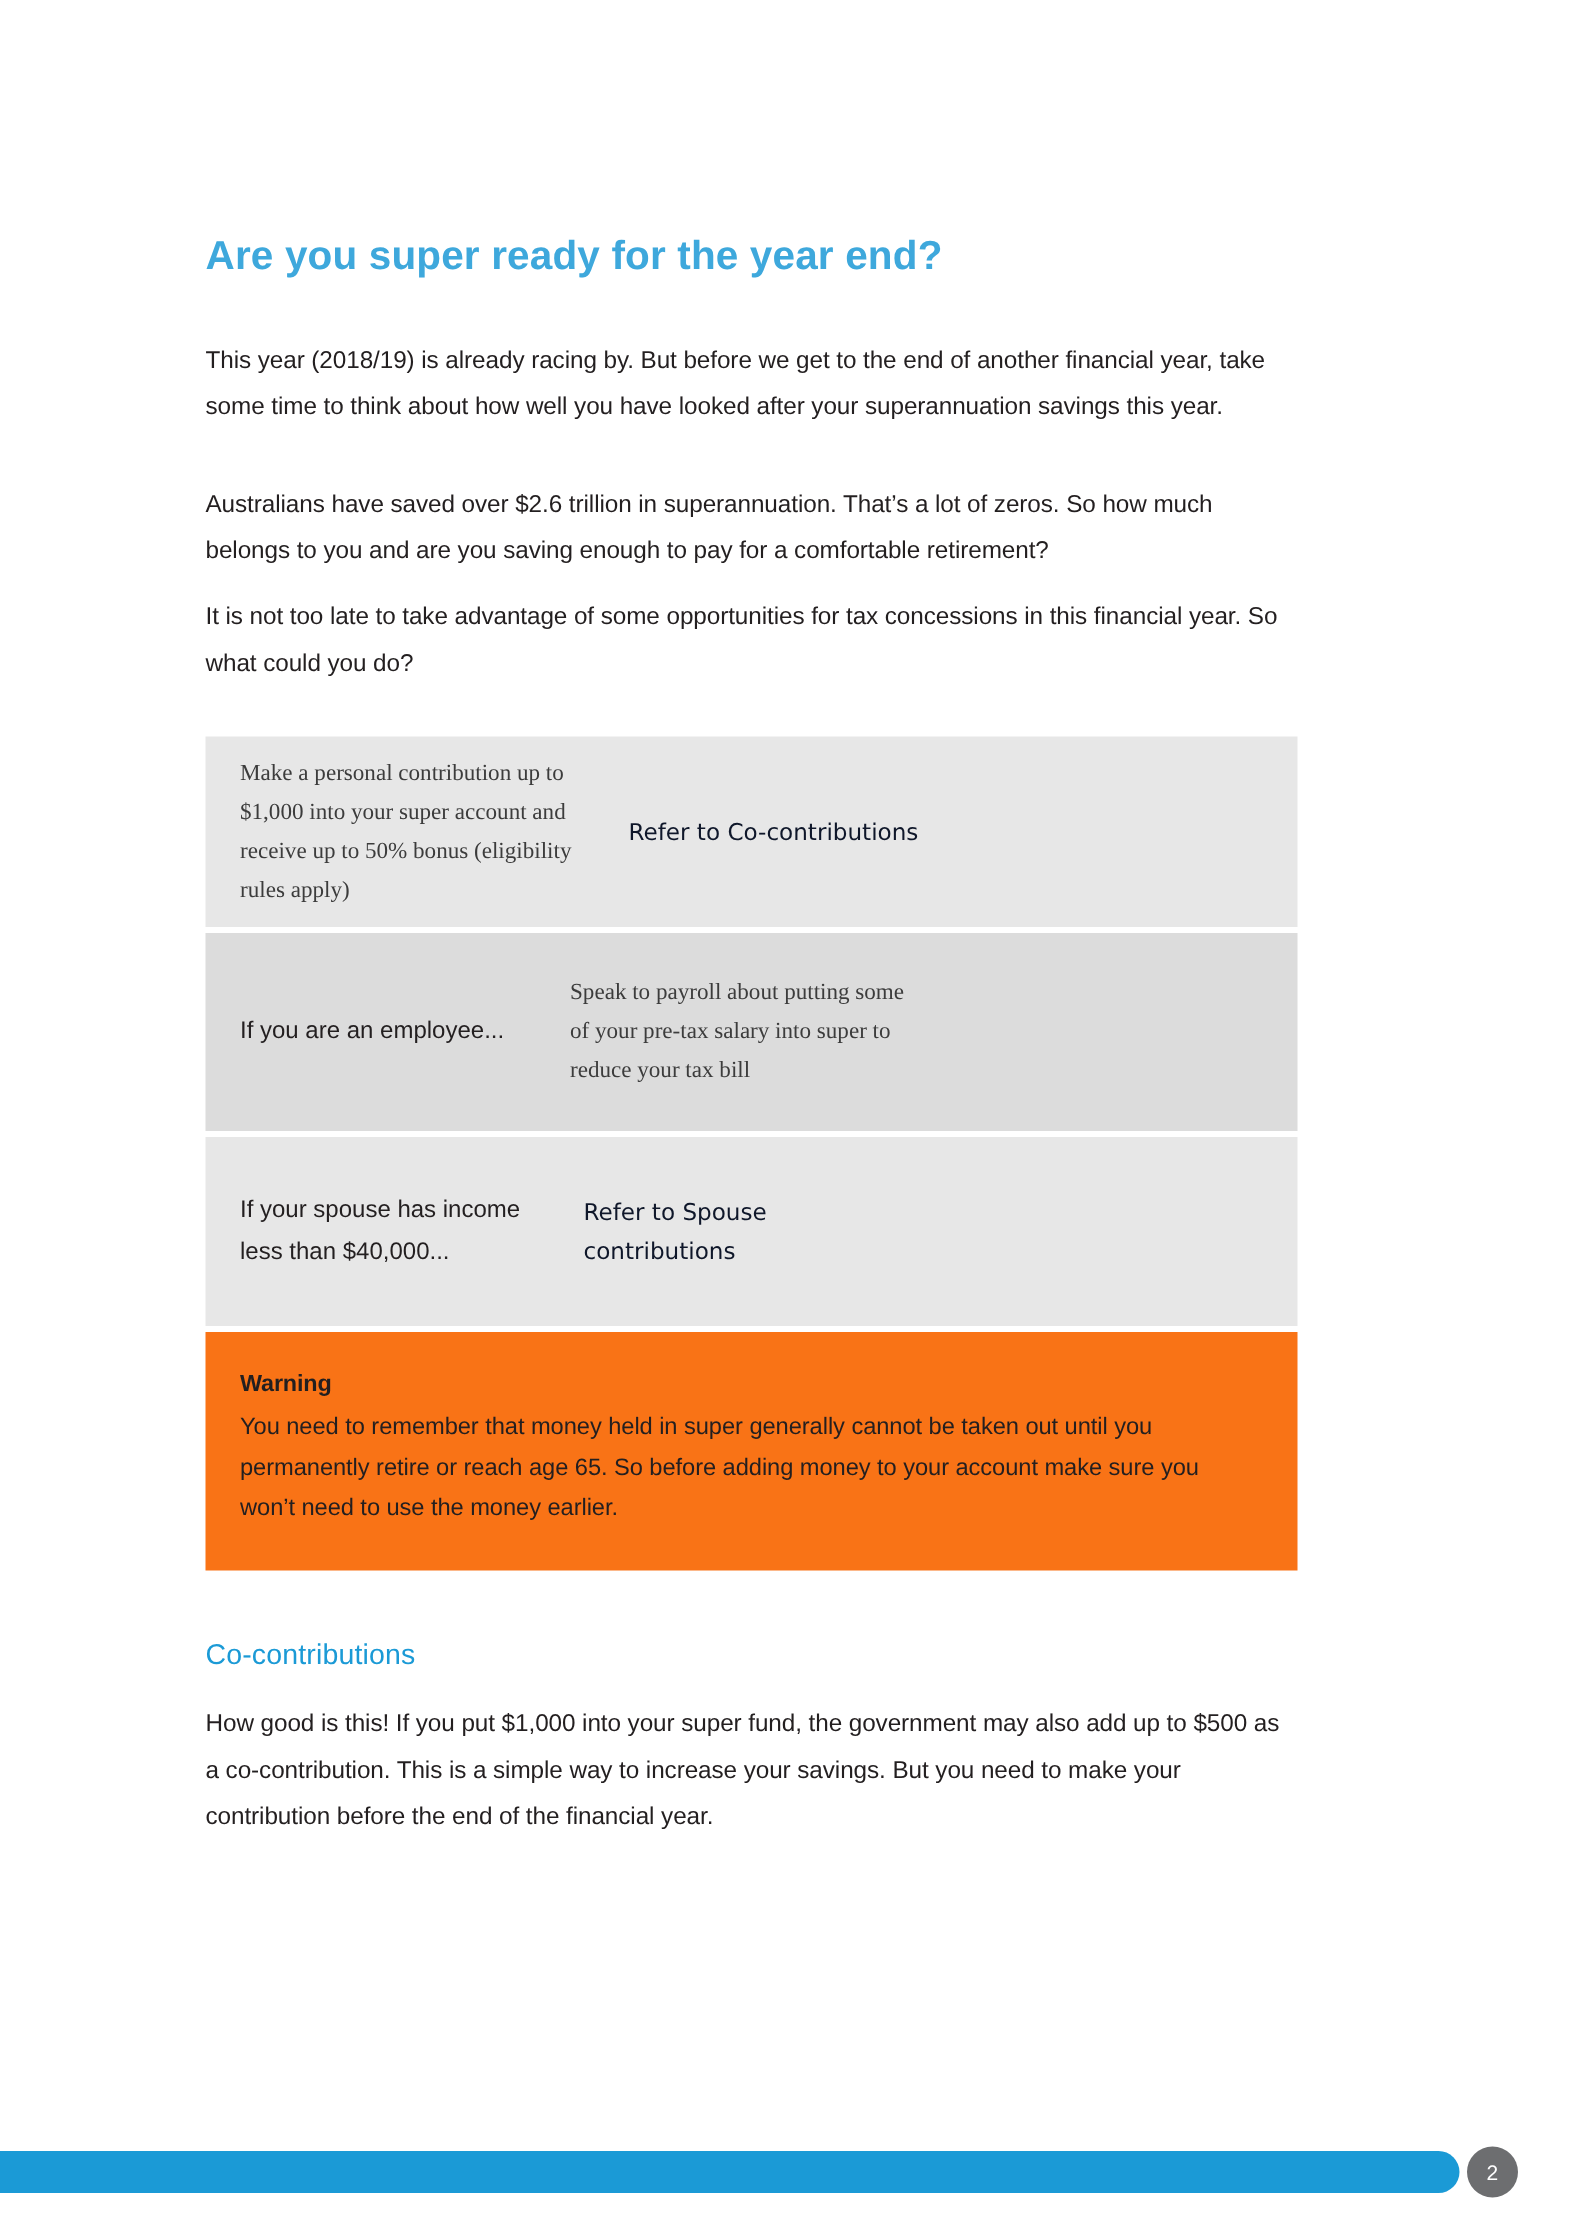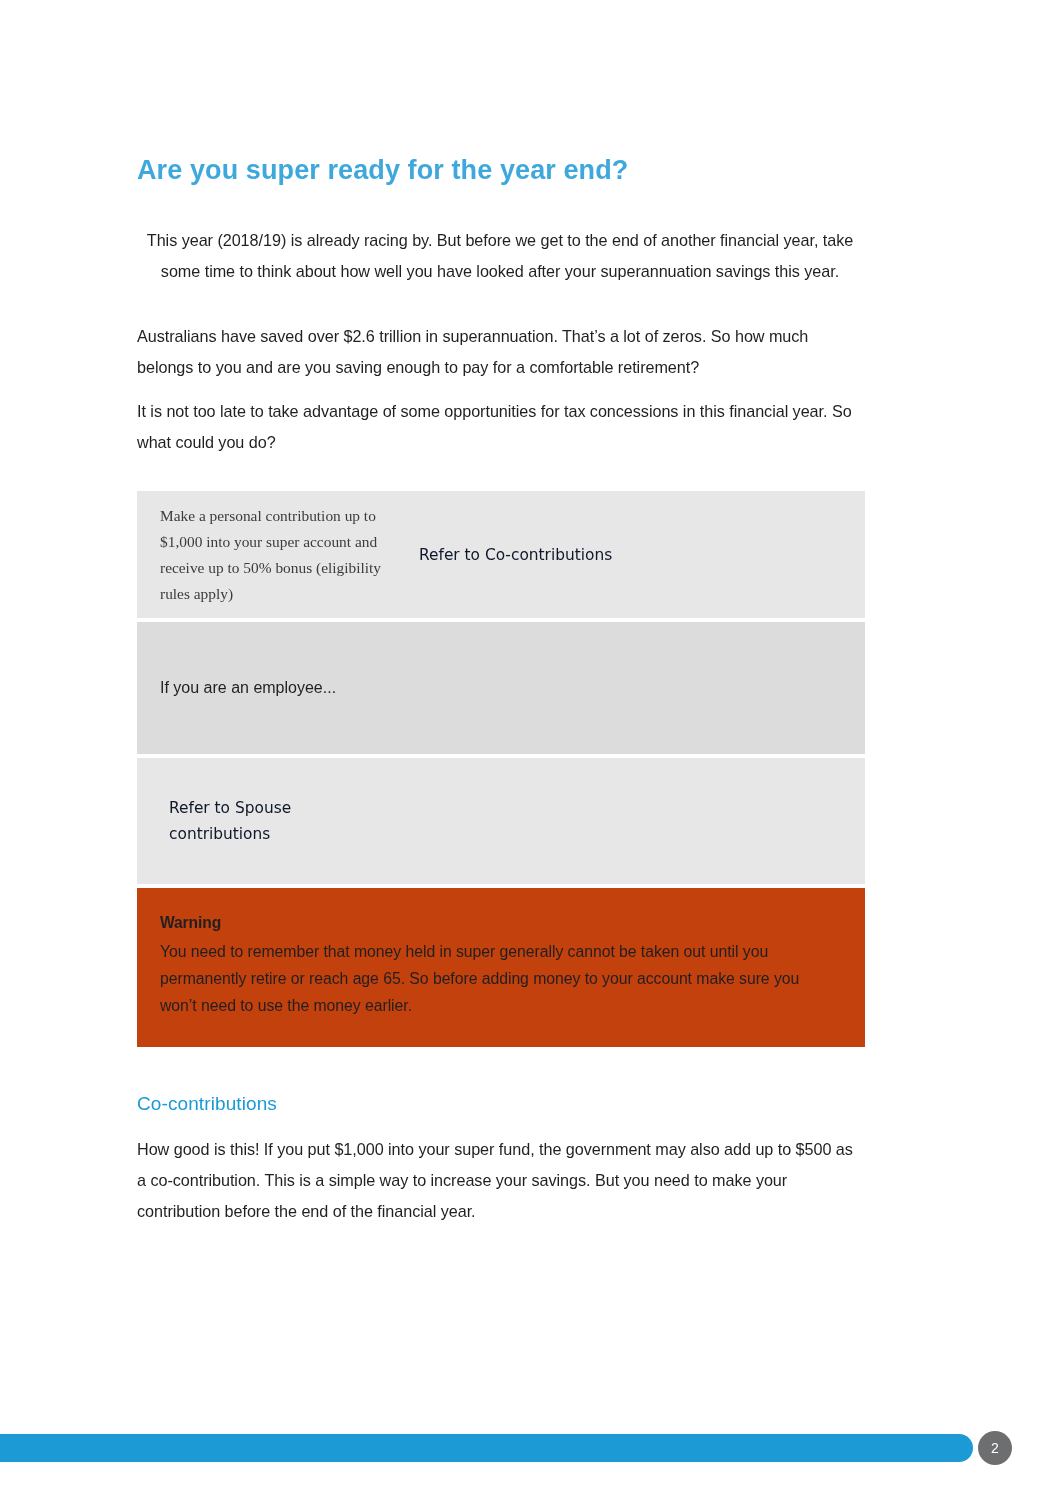--- a/index.html
+++ b/index.html
@@ -58,21 +58,21 @@
   .para {
     position: absolute;
     left: 0;
     width: 726px;
     font-size: 16.2px;
     line-height: 31px;
     color: #231f20;
     margin: 0;
     letter-spacing: -0.05px;
   }
-  .p1 { top: 225px; text-align: center; }
+  .p1 { top: 225px; }
   .p2 { top: 321px; }
   .p3 { top: 396px; }
   .p4 { top: 1134px; }
 
   
   .info-table {
     position: absolute;
     left: 0;
     top: 491px;
     width: 728px;
@@ -115,21 +115,21 @@
     width: 210px;
     font-size: 15.4px;
     line-height: 26px;
     color: #0f172a;
     font-family: "DejaVu Sans", sans-serif;
     padding-left: 9px;
   }
 
   
   .warning-block {
-    background: #c2410c;
+    background: #f97316;
     width: 728px;
     box-sizing: border-box;
     padding: 26px 28px 28px 23px;
     margin-bottom: 0;
   }
   .warning-title {
     font-size: 15.6px;
     font-weight: 700;
     color: #231f20;
     margin: 0 0 6px 0;
@@ -184,23 +184,25 @@
 
     <div class="info-table">
 
       <div class="trow light row-1">
         <div class="cell cell-action">Make a personal contribution up to $1,000 into your super account and receive up to 50% bonus (eligibility rules apply)</div>
         <div class="cell cell-ref">Refer to Co-contributions</div>
       </div>
 
       <div class="trow dark row-2">
         <div class="cell cell-cond">If you are an employee...</div>
+        <div class="cell cell-action">Speak to payroll about putting some of your pre-tax salary into super to reduce your tax bill</div>
       </div>
 
       <div class="trow light row-3">
+        <div class="cell cell-cond">If your spouse has income less than $40,000...</div>
         <div class="cell cell-ref">Refer to Spouse contributions</div>
       </div>
 
       <div class="warning-block">
         <p class="warning-title">Warning</p>
         <p class="warning-body">You need to remember that money held in super generally cannot be taken out until you permanently retire or reach age 65. So before adding money to your account make sure you won’t need to use the money earlier.</p>
       </div>
 
     </div>
 

